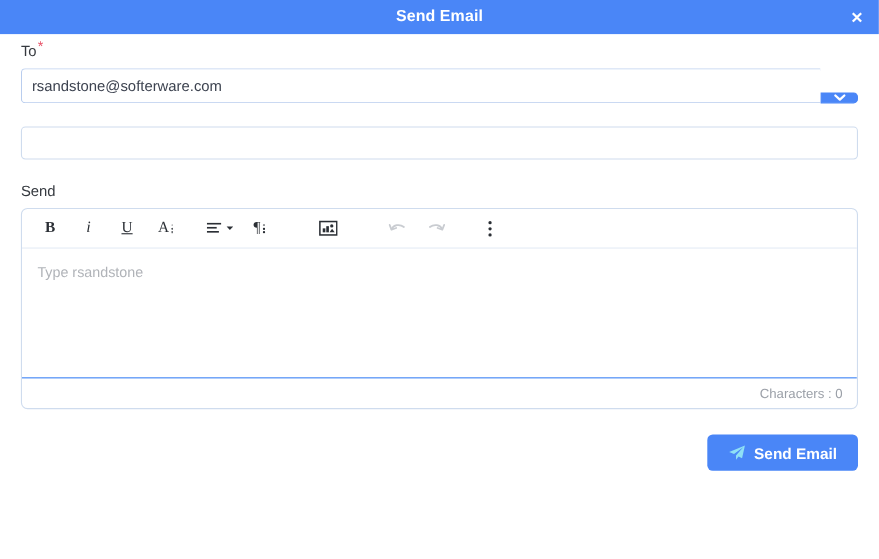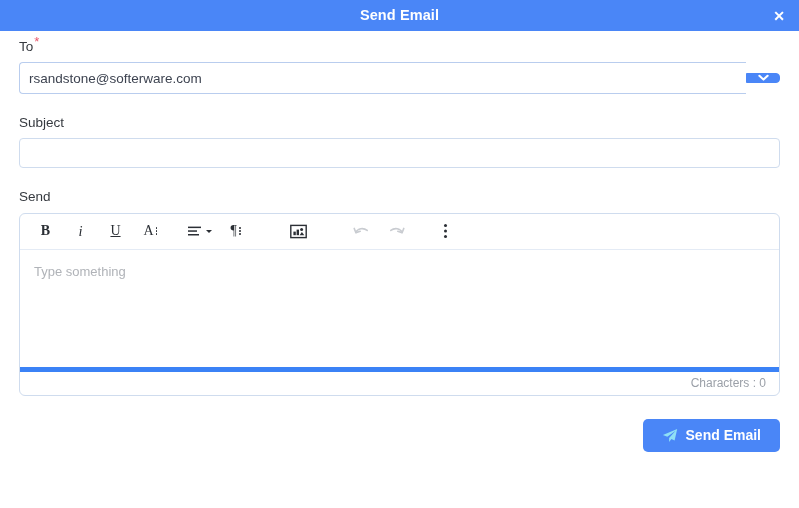--- a/index.html
+++ b/index.html
@@ -60,21 +60,21 @@
     color: #e8566b;
     font-size: 13px;
     vertical-align: super;
     line-height: 0;
     margin-left: 1px;
   }
 
   
   .to-row {
     display: flex;
-    align-items: center;
+    align-items: flex-end;
     margin-bottom: 21px;
   }
   .to-input {
     flex: 1;
     height: 32px;
     border: 1px solid #b9cdee;
     border-right: none;
     border-radius: 4px 0 0 4px;
     padding: 0 9px;
     font-size: 13.5px;
@@ -166,21 +166,21 @@
   .gap-xl { margin-right: 40px; }
 
   .editor-area {
     height: 117px;
     padding: 14px 14px 0 14px;
     font-size: 13px;
     color: #b0b3b8;
     cursor: text;
   }
   .editor-footer {
-    border-top: 5px solid #3b82f6;
+    border-top: 1px solid #3b82f6;
     height: 28px;
     display: flex;
     align-items: center;
     justify-content: flex-end;
     padding: 0 13px;
     font-size: 12px;
     color: #9ba0a8;
   }
 
   
@@ -223,21 +223,20 @@
     <input class="to-input" type="text" value="rsandstone@softerware.com" style="">
     <div class="dropdown-btn">
       <span>
         <svg width="11" height="8" viewBox="0 0 11 8">
           <path d="M1.4 1.8 L5.5 5.6 L9.6 1.8" fill="none" stroke="#ffffff" stroke-width="2.1" stroke-linecap="round" stroke-linejoin="round"></path>
         </svg>
       </span>
     </div>
   </div>
 
-  <label class="field-label">Subject</label>
   <div class="subject-wrap">
     <input class="subject-input" type="text" value="" style="">
   </div>
 
   <label class="field-label">Send</label>
   <div class="editor">
 
     <div class="editor-toolbar">
       <div class="tool tool-b">B</div>
       <div class="tool tool-i">i</div>
@@ -296,21 +295,21 @@
       <div class="tool">
         <svg width="5" height="16" viewBox="0 0 5 16">
           <circle cx="2.5" cy="2.4" r="1.5" fill="#2b2f35"></circle>
           <circle cx="2.5" cy="8" r="1.5" fill="#2b2f35"></circle>
           <circle cx="2.5" cy="13.6" r="1.5" fill="#2b2f35"></circle>
         </svg>
       </div>
     </div>
 
     <div class="editor-area">
-      <span>Type something</span>
+      <span>Type rsandstone</span>
     </div>
 
     <div class="editor-footer">
       <span>Characters : 0</span>
     </div>
   </div>
 </div>
 
 <div class="modal-footer">
   <button class="send-btn">

